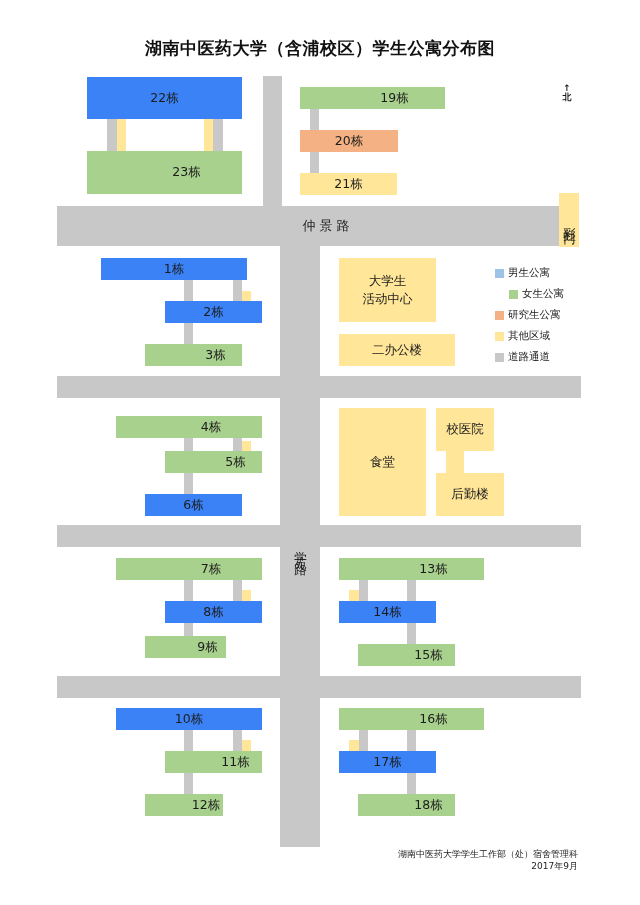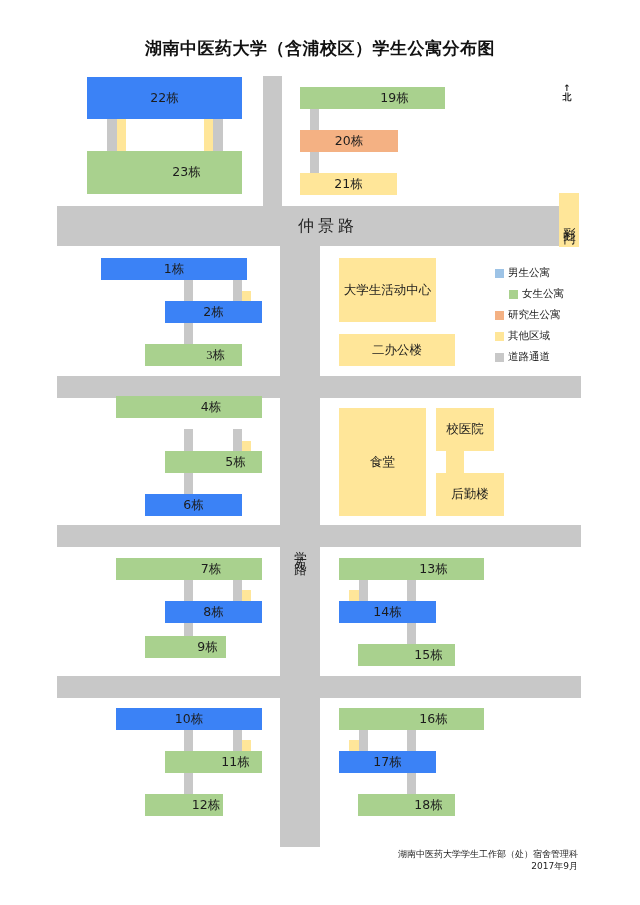--- a/index.html
+++ b/index.html
@@ -8,21 +8,21 @@
   .abs { position: absolute; box-sizing: border-box; }
   .title { left: 0; width: 640px; top: 37px; text-align: center; font-size: 17px; font-weight: bold; color: #111; letter-spacing: 0.5px; }
   .road { background: #c8c8c8; }
   .bld { display: flex; align-items: center; justify-content: center; font-size: 12.5px; color: #1c1c1c; }
   .boy { background: #3b82f6; }
   .girl { background: #a9d18e; padding-left: 44px; }
   .grad { background: #f4b183; }
   .other { background: #ffe699; }
   .conn { background: #c8c8c8; }
   .yel { background: #ffe699; }
-  .roadlabel { font-size: 16px; color: #222; letter-spacing: 4px; display: flex; align-items: center; justify-content: center; text-align: right; }
+  .roadlabel { font-size: 13px; color: #222; letter-spacing: 4px; display: flex; align-items: center; justify-content: center; text-align: right; }
   .vtext { writing-mode: vertical-rl; text-orientation: upright; letter-spacing: 6px; font-size: 12.5px; display: flex; align-items: center; justify-content: center; }
   .legend-item { display: flex; align-items: center; font-size: 10.5px; color: #222; height: 14px; }
   .legend-swatch { width: 9px; height: 9px; margin-right: 4px; }
   .footer { right: 62px; text-align: right; font-size: 9px; color: #222; line-height: 12px; }
   .north { font-size: 9px; font-weight: bold; text-align: center; line-height: 9px; }
 </style>
 </head>
 <body>
 
 <div class="abs title">湖南中医药大学（含浦校区）学生公寓分布图</div>
@@ -54,23 +54,23 @@
 <div class="abs conn" style="left:310px; top:108px; width:9px; height:66px;"></div>
 <div class="abs bld girl" style="left:300px; top:87px; width:145px; height:22px;">19栋</div>
 <div class="abs bld grad" style="left:300px; top:130px; width:98px; height:22px;">20栋</div>
 <div class="abs bld other" style="left:300px; top:173px; width:97px; height:22px;">21栋</div>
 
 <div class="abs conn" style="left:184px; top:279px; width:9px; height:66px;"></div>
 <div class="abs conn" style="left:233px; top:279px; width:9px; height:22px;"></div>
 <div class="abs yel" style="left:242px; top:291px; width:9px; height:10px;"></div>
 <div class="abs bld boy" style="left:101px; top:258px; width:146px; height:22px;">1栋</div>
 <div class="abs bld boy" style="left:165px; top:301px; width:97px; height:22px;">2栋</div>
-<div class="abs bld girl" style="left:145px; top:344px; width:97px; height:22px;font-family:Liberation Serif, serif;">3栋</div>
+<div class="abs bld girl" style="left:145px; top:344px; width:97px; height:22px;">3栋</div>
 
-<div class="abs bld other" style="left:339px; top:258px; width:97px; height:64px; flex-direction:row; line-height:18px;">
+<div class="abs bld other" style="left:339px; top:258px; width:97px; height:64px; flex-direction:column; line-height:18px;">
   <span>大学生</span>
   <span>活动中心</span>
 </div>
 <div class="abs bld other" style="left:339px; top:334px; width:116px; height:32px;">二办公楼</div>
 
 <div class="abs" style="left:495px; top:266px;">
   <div class="legend-item" style="margin-bottom:7px;">
     <span class="legend-swatch" style="background:#9dc3e6;"></span>
     <span>男生公寓</span>
   </div>
@@ -88,21 +88,21 @@
   </div>
   <div class="legend-item">
     <span class="legend-swatch" style="background:#c8c8c8;"></span>
     <span>道路通道</span>
   </div>
 </div>
 
 <div class="abs conn" style="left:184px; top:429px; width:9px; height:66px;"></div>
 <div class="abs conn" style="left:233px; top:429px; width:9px; height:22px;"></div>
 <div class="abs yel" style="left:242px; top:441px; width:9px; height:10px;"></div>
-<div class="abs bld girl" style="left:116px; top:396px; width:146px; height:22px;">4栋</div>
+<div class="abs bld girl" style="left:116px; top:416px; width:146px; height:22px;">4栋</div>
 <div class="abs bld girl" style="left:165px; top:451px; width:97px; height:22px;">5栋</div>
 <div class="abs bld boy" style="left:145px; top:494px; width:97px; height:22px;">6栋</div>
 
 <div class="abs bld other" style="left:339px; top:408px; width:87px; height:108px;">食堂</div>
 <div class="abs bld other" style="left:436px; top:408px; width:58px; height:43px;">校医院</div>
 <div class="abs other" style="left:446px; top:450px; width:18px; height:24px;"></div>
 <div class="abs bld other" style="left:436px; top:473px; width:68px; height:43px;">后勤楼</div>
 
 <div class="abs conn" style="left:184px; top:579px; width:9px; height:66px;"></div>
 <div class="abs conn" style="left:233px; top:579px; width:9px; height:22px;"></div>

